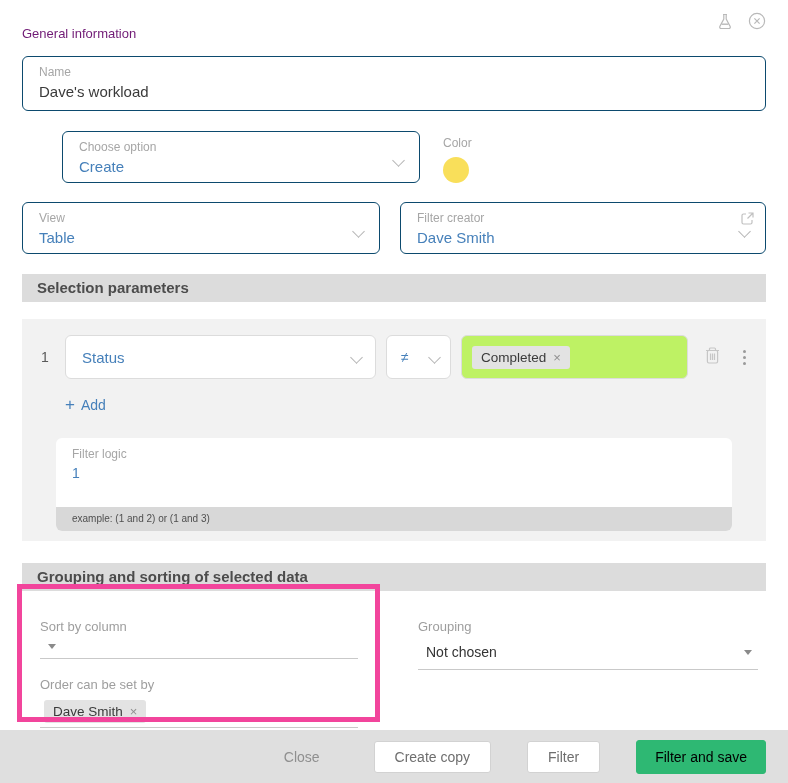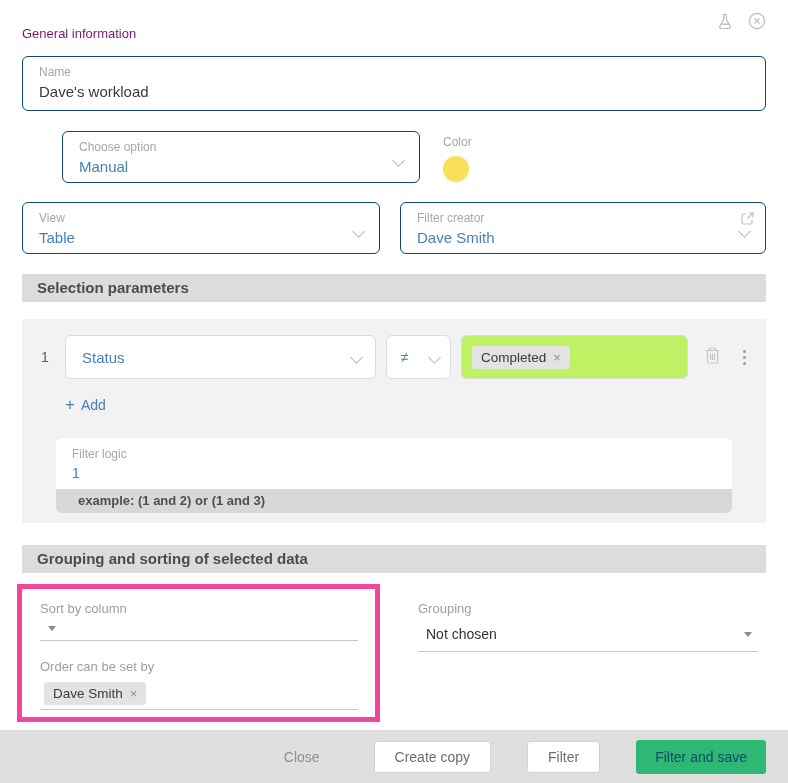--- a/index.html
+++ b/index.html
@@ -19,21 +19,21 @@
   .fbox { position:relative; background:#fff; border:1px solid #0c4a6e; border-radius:6px; padding:8px 16px 9px; }
   .flabel { font-size:12px; color:#a6a6a6; line-height:14px; margin-bottom:4px; }
   .fvalue { font-size:15px; color:#3a3a3a; line-height:18px; white-space:nowrap; overflow:hidden; }
   .fvalue.blue { color:#4680ba; }
 
   .chev { width:9px; height:9px; border-right:1.5px solid #b5b5b5; border-bottom:1.5px solid #b5b5b5; transform:rotate(45deg); }
   .fbox .chev { position:absolute; right:16px; bottom:17px; }
 
   .name-box { margin-top:15px; }
 
-  .row2 { margin-top:20px; display:flex; align-items:center;padding-left:40px; }
+  .row2 { margin-top:20px; display:flex; align-items:flex-end;padding-left:40px; }
   .choose-box { width:358px; height:52px; }
   .color-col { margin-left:23px; }
   .color-label { font-size:12px; color:#a6a6a6; margin-top:2px; }
   .color-circle { margin-top:7px; width:26px; height:26px; border-radius:50%; background:#f9df5a; cursor:pointer; }
 
   .row3 { margin-top:19px; display:flex; gap:20px; }
   .view-box { width:358px; height:52px; }
   .creator-box { flex:1; height:52px; }
   .ext-icon { position:absolute; top:8px; right:10px; }
 
@@ -51,43 +51,43 @@
   .pill .x { color:#8f8f8f; font-size:13px; line-height:13px; cursor:pointer; }
   .row-icons { display:flex; align-items:center; margin-left:16px; gap:20px; padding-right:2px; }
   .kebab { display:flex; flex-direction:column; gap:3px; cursor:pointer; padding:2px; }
   .kebab i { width:3px; height:3px; border-radius:50%; background:#9a9a9a; }
   .trash { cursor:pointer; }
 
   .add-link { margin:18px 0 0 27px; display:inline-flex; align-items:center; gap:6px; color:#4680ba; font-size:14px; cursor:pointer; }
   .add-plus { font-size:17px; line-height:14px; }
 
   .logic-box { margin:24px 18px 0; background:#fff; border-radius:6px; overflow:hidden; }
-  .logic-top { padding:9px 16px 7px; }
+  .logic-top { padding:9px 16px 25px; }
   .logic-label { font-size:12px; color:#a6a6a6; margin-bottom:4px; }
   .logic-value { font-size:14px; color:#4680ba; line-height:17px; }
-  .logic-example { background:#d8d8d8; padding:4px 22px 5px; font-size:13px; color:#4f4f4f; line-height:15px;font-weight:bold; }
+  .logic-example { background:#d8d8d8; padding:4px 16px 5px; font-size:10px; color:#4f4f4f; line-height:15px; }
 
   
   .gs-area { position:relative; padding:28px 18px 0; display:flex; }
   .gs-col-left { width:318px; margin-left:22px; }
   .gs-col-right { width:340px; margin-left:60px; }
   .gs-label { font-size:13px; color:#9e9e9e; line-height:16px; }
   .uselect { margin-top:4px; display:flex; align-items:center; justify-content:space-between; border-bottom:1px solid #c9c9c9; padding:5px 6px 9px 8px; font-size:14px; color:#333; background:#fff; cursor:pointer; }
   .tri { width:0; height:0; border-left:4px solid transparent; border-right:4px solid transparent; border-top:5px solid #8a8a8a; }
   .order-label { margin-top:18px; }
   .order-field { margin-top:4px; background:#fff; border-bottom:1px solid #c9c9c9; padding:3px 4px 4px; cursor:text; }
 
   
   .highlight-rect { position:absolute; left:17px; top:584px; width:363px; height:138px; border:5px solid #f2459c; pointer-events:none; }
 
   
   .footer { position:absolute; left:0; right:0; bottom:0; height:53px; background:#dfdfdf; display:flex; align-items:center; justify-content:flex-end; gap:36px; padding-right:22px; }
   .close-link { font-size:14px; color:#8f8f8f; cursor:pointer; margin-right:18px; }
   .btn { border:1px solid #d2d2d2; background:#fff; border-radius:3px; padding:7px 20px; font-size:14px; color:#6e6e6e; cursor:pointer; font-family:inherit; }
-  .btn-green { background:#2eb873; border:1px solid #2eb873; border-radius:3px; padding:8px 18px; font-size:14px; color:#0c4a6e; cursor:pointer; font-family:inherit; }
+  .btn-green { background:#2eb873; border:1px solid #2eb873; border-radius:3px; padding:8px 18px; font-size:14px; color:#000000; cursor:pointer; font-family:inherit; }
 </style>
 </head>
 <body>
 
 <div class="page">
 
   <div class="top-icons">
     <span>
       <svg width="16" height="17" viewBox="0 0 16 17" fill="none" stroke="#b9b9b9" stroke-width="1.2">
         <path d="M6 1.5 h4 M6.8 1.5 v4.5 L2.8 13.5 a1.4 1.4 0 0 0 1.3 2 h7.8 a1.4 1.4 0 0 0 1.3 -2 L9.2 6 v-4.5"></path>
@@ -106,21 +106,21 @@
     <div class="section-label">General information</div>
 
     <div class="fbox name-box">
       <div class="flabel">Name</div>
       <div class="fvalue">Dave's workload</div>
     </div>
 
     <div class="row2">
       <div class="fbox choose-box">
         <div class="flabel">Choose option</div>
-        <div class="fvalue blue">Manual</div>
+        <div class="fvalue blue">Create</div>
         <span class="chev"></span>
       </div>
       <div class="color-col">
         <div class="color-label">Color</div>
         <div class="color-circle"></div>
       </div>
     </div>
 
     <div class="row3">
       <div class="fbox view-box">

